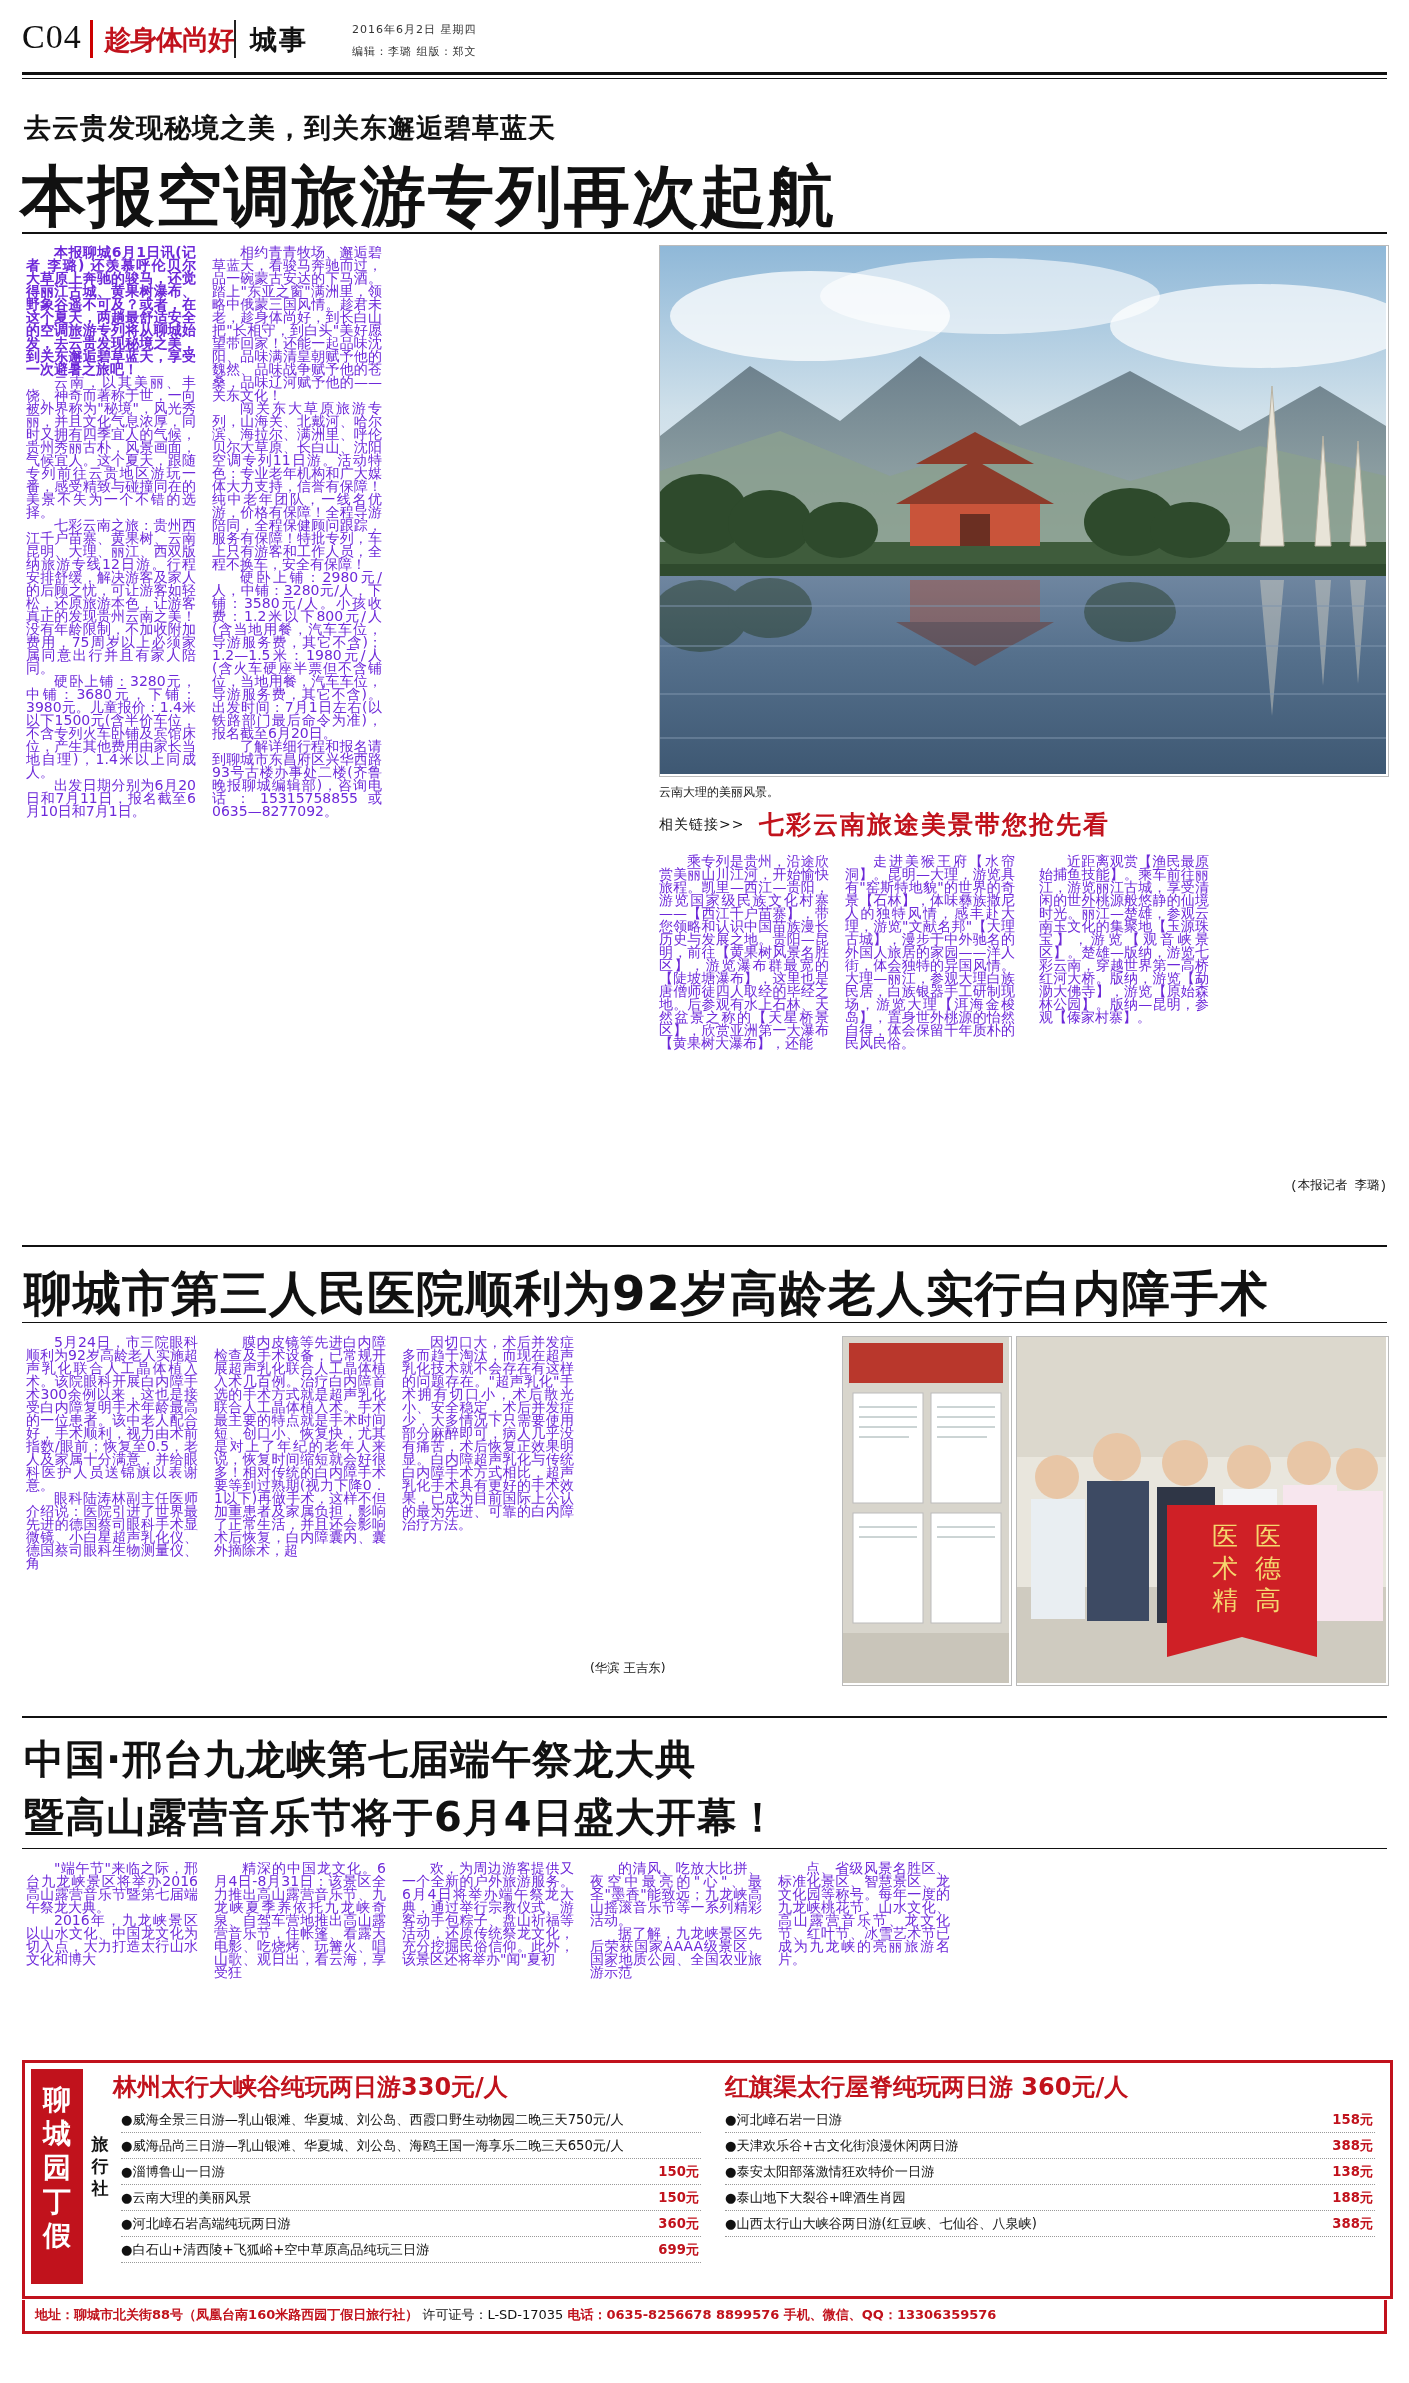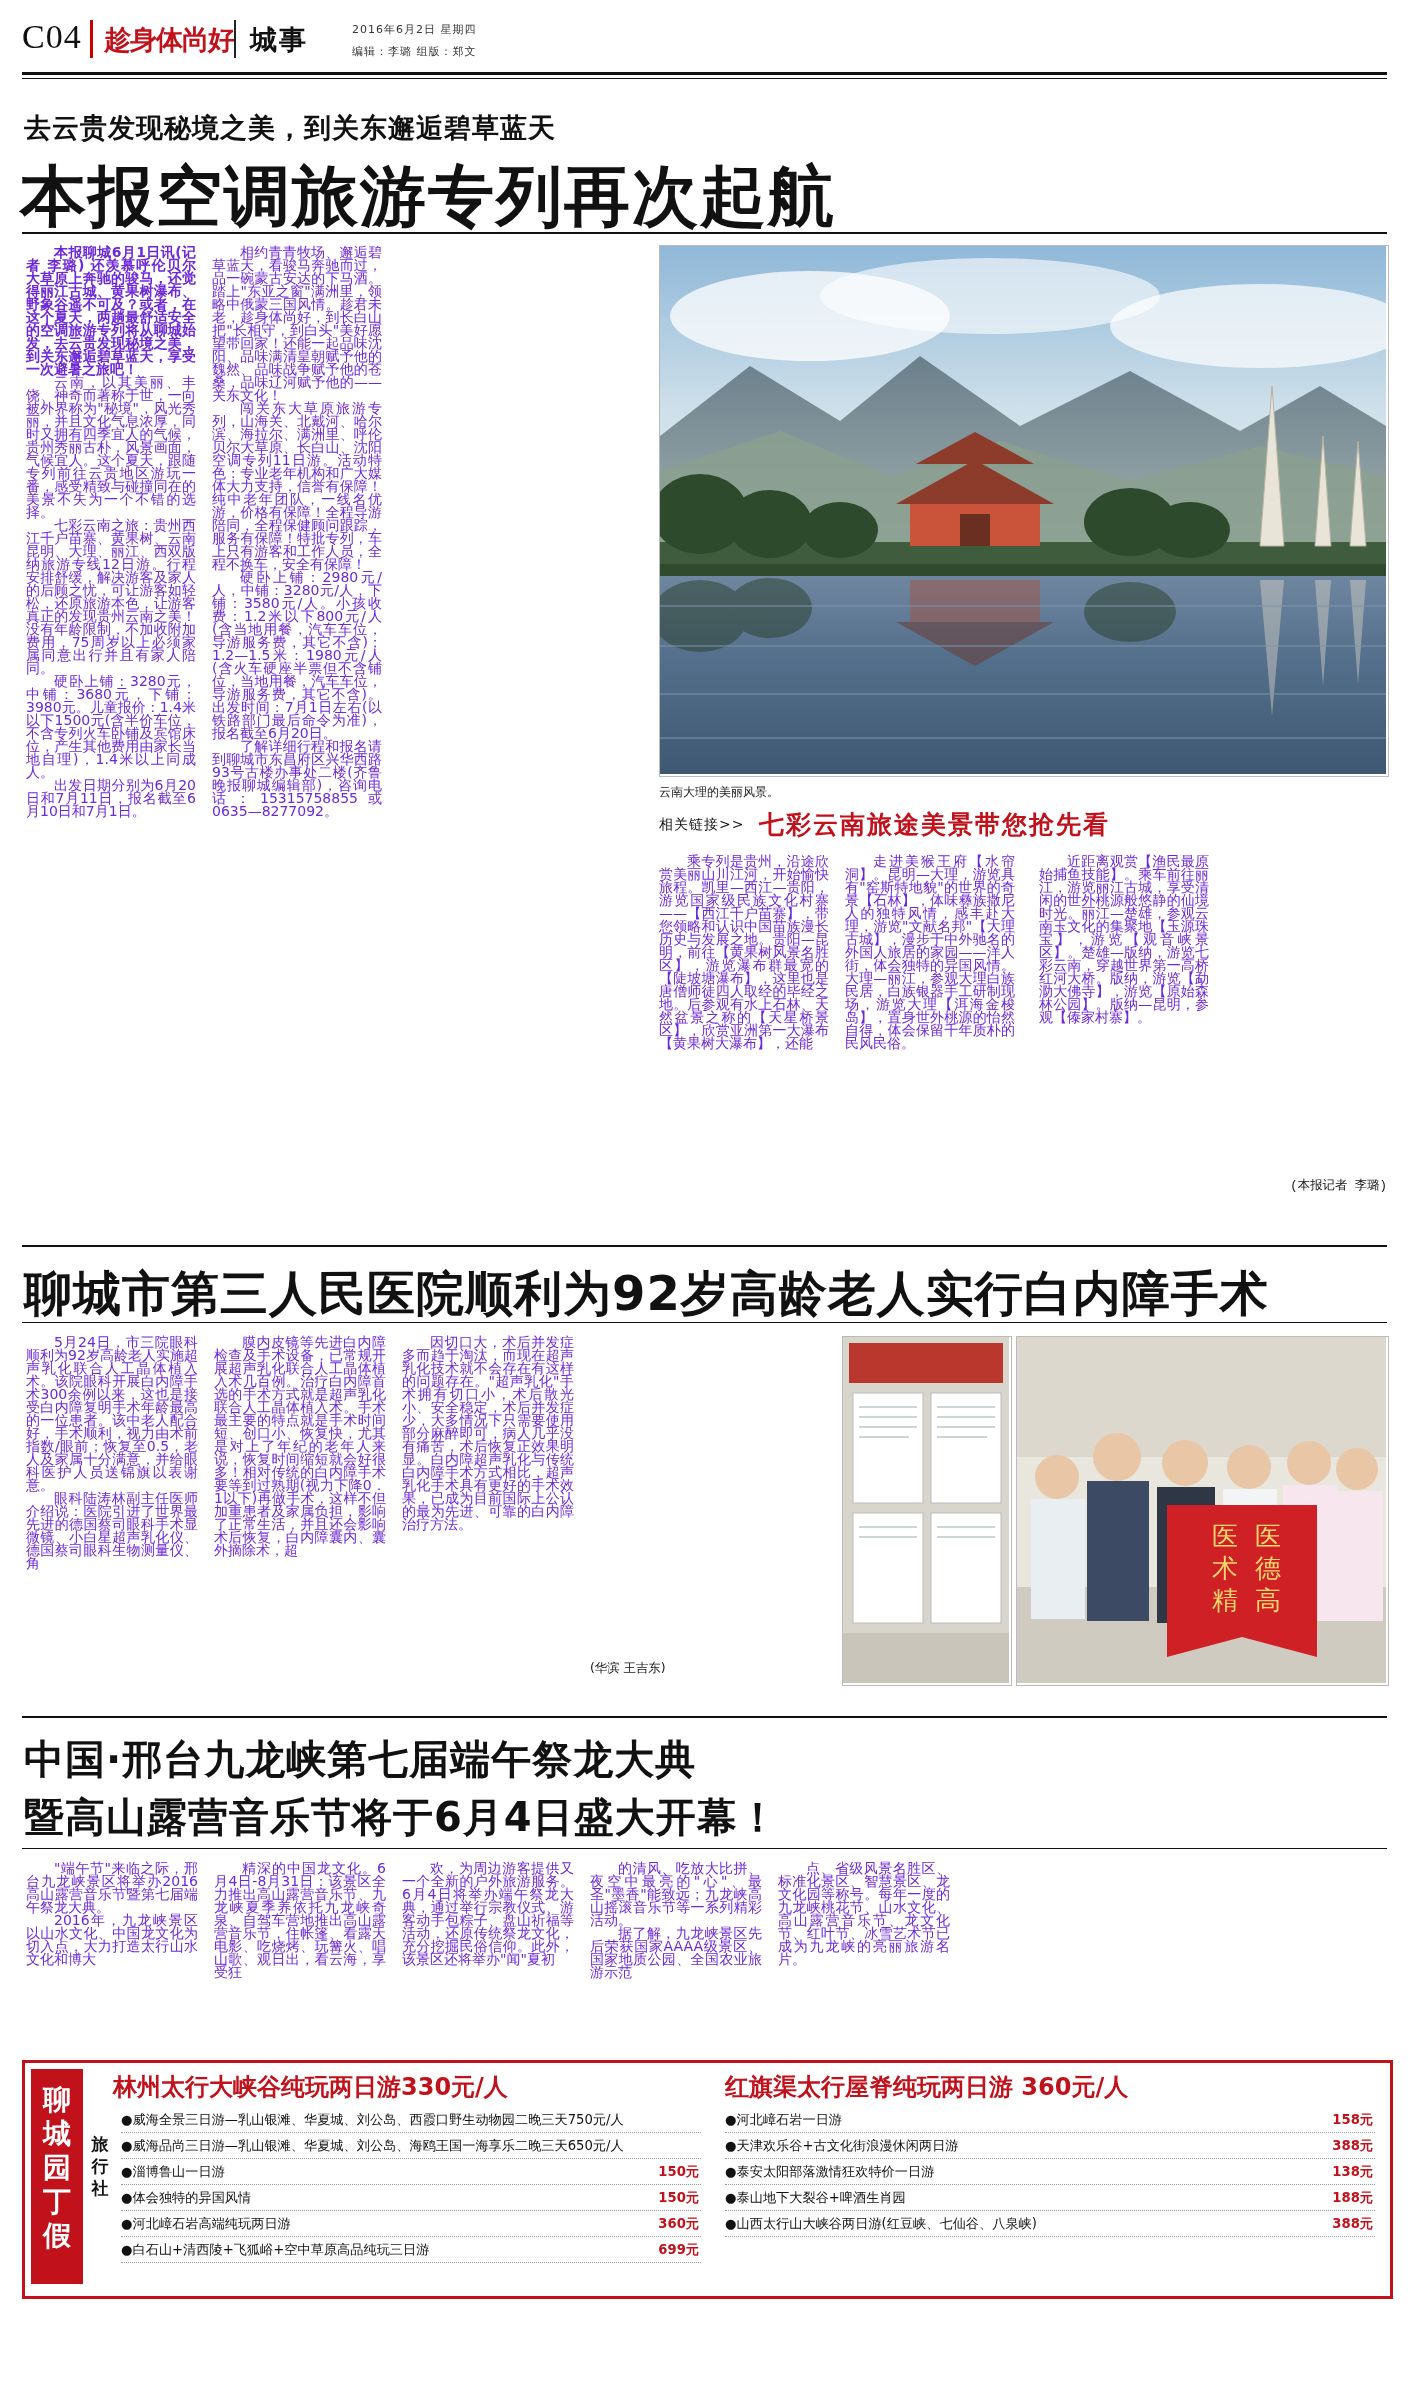--- a/index.html
+++ b/index.html
@@ -309,28 +309,33 @@
     </div>
     <div class="ad-agency">旅行社</div>
 
     <div class="ad-t1">林州太行大峡谷纯玩两日游330元/人</div>
     <div class="ad-t2">红旗渠太行屋脊纯玩两日游 360元/人</div>
 
     <div class="ad-list adL">
       <div class="ad-row"><span>●威海全景三日游—乳山银滩、华夏城、刘公岛、西霞口野生动物园二晚三天750元/人</span><span class="price"></span></div>
       <div class="ad-row"><span>●威海品尚三日游—乳山银滩、华夏城、刘公岛、海鸥王国一海享乐二晚三天650元/人</span><span class="price"></span></div>
       <div class="ad-row"><span>●淄博鲁山一日游</span><span class="price">150元</span></div>
-      <div class="ad-row"><span>●体会独特的异国风情</span><span class="price">150元</span></div>
+      <div class="ad-row"><span>●云南大理的美丽风景</span><span class="price">150元</span></div>
       <div class="ad-row"><span>●河北嶂石岩高端纯玩两日游</span><span class="price">360元</span></div>
       <div class="ad-row"><span>●白石山+清西陵+飞狐峪+空中草原高品纯玩三日游</span><span class="price">699元</span></div>
     </div>
 
     <div class="ad-list adR">
       <div class="ad-row"><span>●河北嶂石岩一日游</span><span class="price">158元</span></div>
       <div class="ad-row"><span>●天津欢乐谷+古文化街浪漫休闲两日游</span><span class="price">388元</span></div>
       <div class="ad-row"><span>●泰安太阳部落激情狂欢特价一日游</span><span class="price">138元</span></div>
       <div class="ad-row"><span>●泰山地下大裂谷+啤酒生肖园</span><span class="price">188元</span></div>
       <div class="ad-row"><span>●山西太行山大峡谷两日游(红豆峡、七仙谷、八泉峡)</span><span class="price">388元</span></div>
     </div>
   </div>
 
+  <div class="ad-foot">
+    <span class="red">地址：聊城市北关街88号（凤凰台南160米路西园丁假日旅行社）</span>
+    <span>许可证号：L-SD-17035</span>
+    <span class="red">电话：0635-8256678 8899576 手机、微信、QQ：13306359576</span>
+  </div>
 
 </div>
 
 </body></html>

